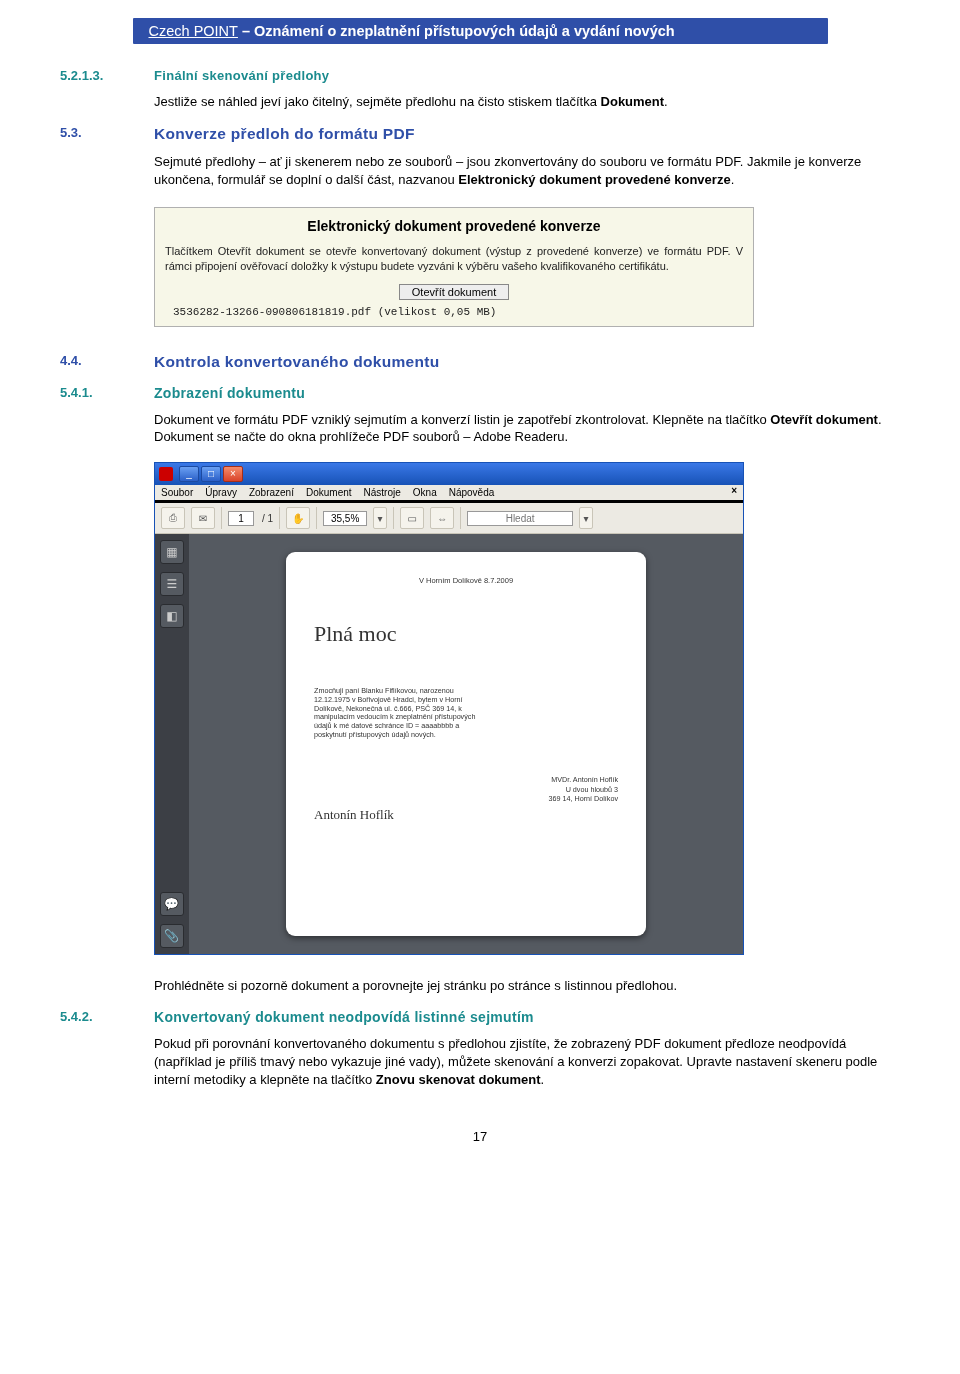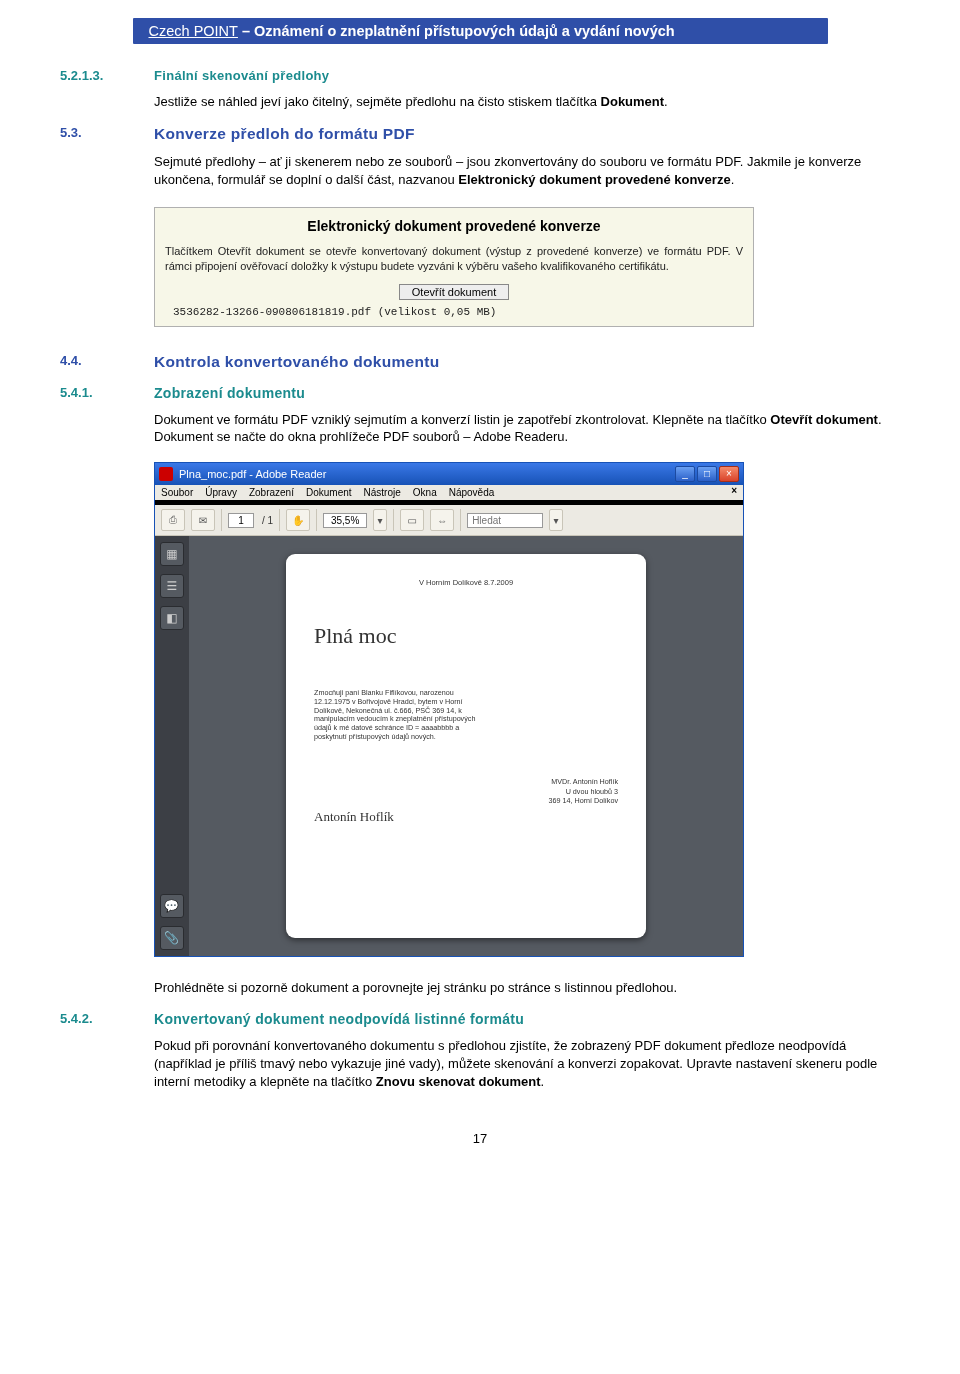--- a/index.html
+++ b/index.html
@@ -98,21 +98,21 @@
   .reader .titlebar-text { flex: 1; font-size: 11px; }
   .reader .win-btns { display: flex; gap: 2px; }
   .reader .win-btn {
     width: 20px; height: 16px; background: linear-gradient(#6aa0f3,#2a5fc7);
     border: 1px solid #1c4aa1; border-radius: 2px; color:#fff;
     font-size:10px; line-height:14px; text-align:center; cursor:pointer;
   }
   .reader .win-btn.close { background: linear-gradient(#f58b6a,#d9432a); border-color:#a52e18; }
   .reader .menubar {
     background: #eceae3;
-    border-bottom: 5px solid #000000;
+    border-bottom: 3px solid #000000;
     padding: 2px 6px;
     display: flex;
     gap: 12px;
     position: relative;
   }
   .reader .menubar span { cursor: default; }
   .reader .menubar .menu-close {
     position: absolute; right: 6px; top: 0; font-weight: bold; cursor: pointer;
   }
   .reader .toolbar {
@@ -128,21 +128,21 @@
     border-radius:2px; display:inline-flex; align-items:center; justify-content:center;
     cursor:pointer; color:#555;
   }
   .reader .tb-sep { width:1px; height:22px; background:#c9c5b8; }
   .reader .page-input, .reader .zoom-input, .reader .search-input {
     font-size:10px; padding:1px 4px; border:1px solid #999; background:#fff;
   }
   .reader .page-input { width: 26px; text-align:center; }
   .reader .page-total { margin-left:2px; color:#333; }
   .reader .zoom-input { width: 44px; text-align:center; }
-  .reader .search-input { width: 76px; color:#888; }
+  .reader .search-input { width: 106px; color:#888;text-align:center; }
   .reader .workspace {
     display: flex; background: #555a61; min-height: 420px;
   }
   .reader .sidebar {
     width: 34px; background: #3c3f45; display:flex; flex-direction:column;
     align-items:center; padding:6px 0; gap:8px;
   }
   .reader .sidebar .sb-btn {
     width:24px; height:24px; background:#555a61; border:1px solid #2a2c30;
     border-radius:3px; cursor:pointer; display:flex; align-items:center; justify-content:center;
@@ -212,21 +212,20 @@
   <div class="sec-num teal">5.4.1.</div>
   <div class="sec-title teal">Zobrazení dokumentu</div>
 </div>
 <p class="body-p">
   <span>Dokument ve formátu PDF vzniklý sejmutím a konverzí listin je zapotřebí zkontrolovat. Klepněte na tlačítko </span><span class="bold-inline">Otevřít dokument</span><span>. Dokument se načte do okna prohlížeče PDF souborů – Adobe Readeru.</span>
 </p>
 
 <div class="reader">
   <div class="titlebar">
     <div class="app-icon"></div>
-    <div class="titlebar-text">Plna_moc.pdf - Adobe Reader</div>
     <div class="win-btns">
       <div class="win-btn">_</div>
       <div class="win-btn">□</div>
       <div class="win-btn close">×</div>
     </div>
   </div>
   <div class="menubar">
     <span>Soubor</span>
     <span>Úpravy</span>
     <span>Zobrazení</span>
@@ -276,19 +275,19 @@
         </div>
       </div>
     </div>
   </div>
 </div>
 
 <p class="body-p">Prohlédněte si pozorně dokument a porovnejte jej stránku po stránce s listinnou předlohou.</p>
 
 <div class="sec-row h3-row">
   <div class="sec-num teal">5.4.2.</div>
-  <div class="sec-title teal">Konvertovaný dokument neodpovídá listinné formátu</div>
+  <div class="sec-title teal">Konvertovaný dokument neodpovídá listinné sejmutím</div>
 </div>
 <p class="body-p">
   <span>Pokud při porovnání konvertovaného dokumentu s předlohou zjistíte, že zobrazený PDF dokument předloze neodpovídá (například je příliš tmavý nebo vykazuje jiné vady), můžete skenování a konverzi zopakovat. Upravte nastavení skeneru podle interní metodiky a klepněte na tlačítko </span><span class="bold-inline">Znovu skenovat dokument</span><span>.</span>
 </p>
 
 <div class="page-num">17</div>
 
 </body></html>

